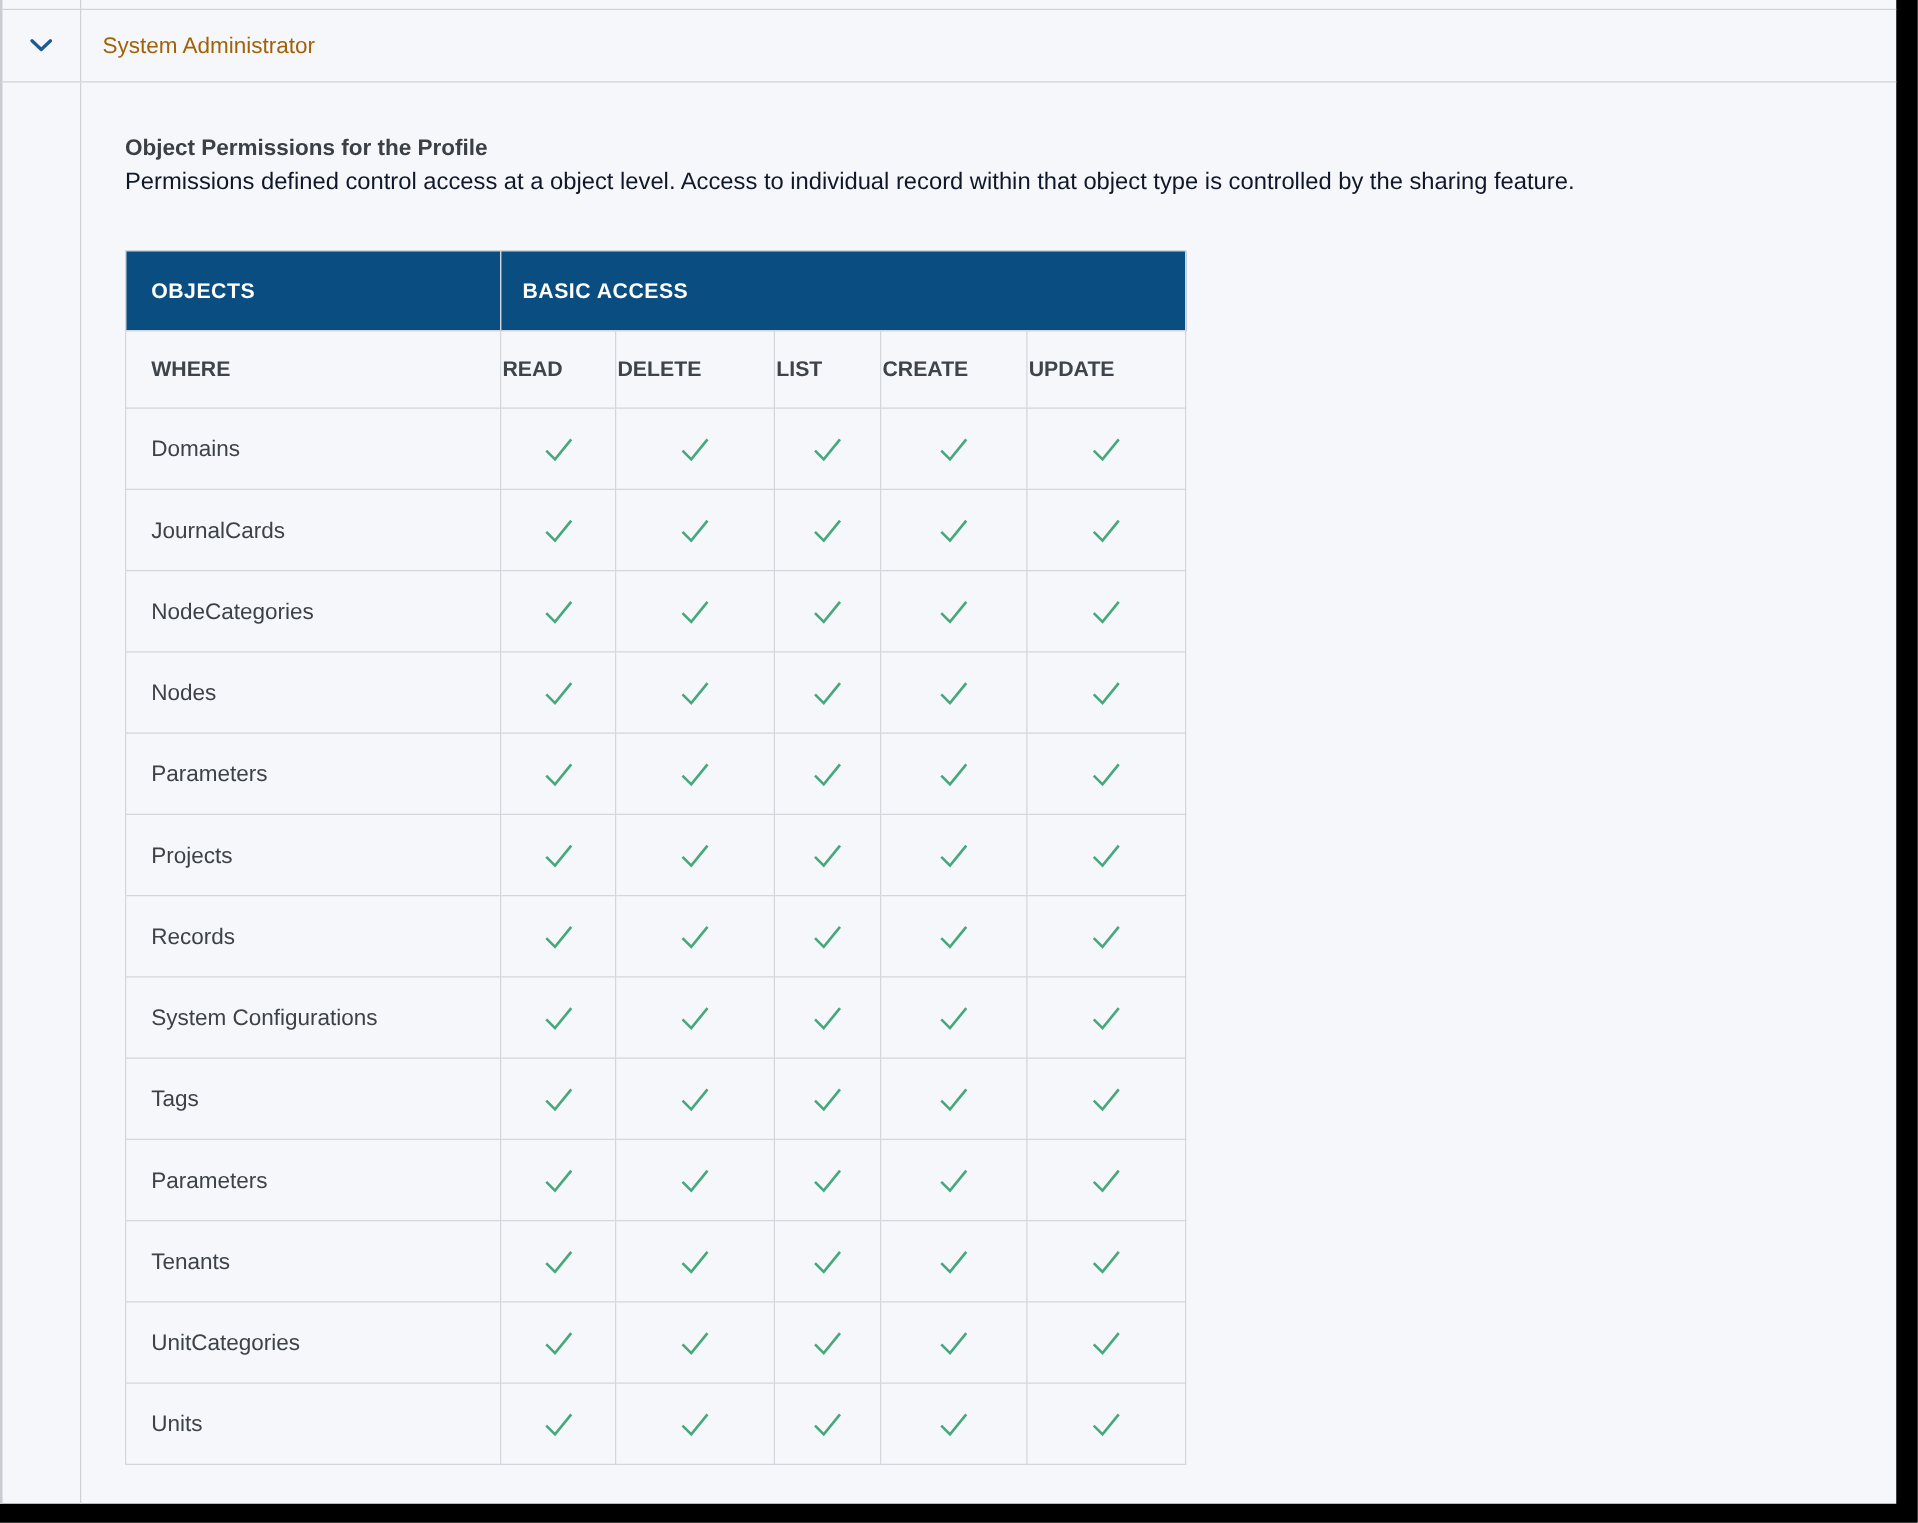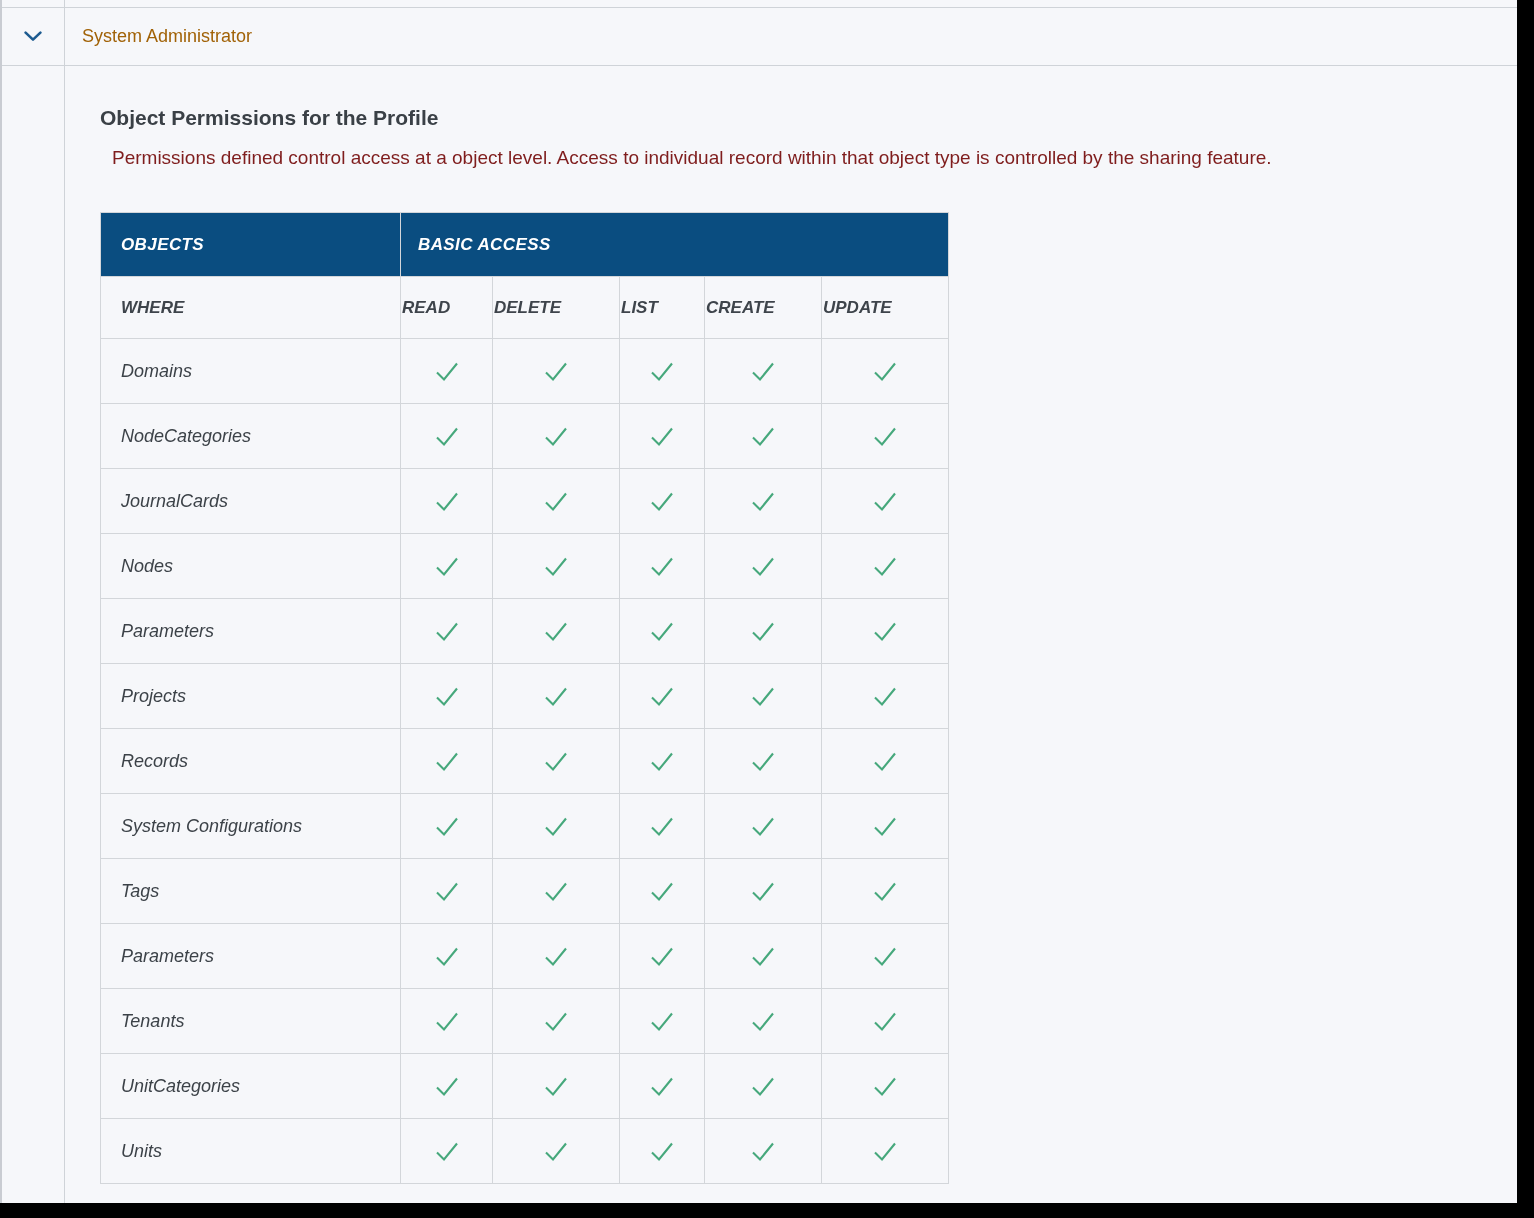--- a/index.html
+++ b/index.html
@@ -63,37 +63,36 @@
     flex: 1;
     display: flex;
     min-height: 0;
   }
   .content {
     flex: 1;
     padding: 38px 40px 0 35px;
   }
   .section-title {
     margin: 0;
-    font-size: 21px;
+    font-size: 18px;
     font-weight: 700;
     color: #3A4046;
     line-height: 28px;
   }
   .section-desc {
-    margin: 12px;
+    margin: 0;
     font-size: 19px;
     font-weight: 400;
-    color: #7f1d1d;
+    color: #0f172a;
     line-height: 27px;
   }
   table.perm-table {
     margin-top: 41px;
     border-collapse: collapse;
     table-layout: fixed;
-    font-style: italic;
   }
   .perm-table th, .perm-table td {
     border: 1px solid #D3D6DA;
     background: #F6F7FA;
     box-sizing: border-box;
   }
   .perm-table thead tr.group-row th {
     background: var(--header-blue, #0A4D80);
     color: #FFFFFF;
     font-size: 17px;
@@ -198,50 +197,50 @@
       </svg>
     </td>
     <td class="perm">
       <svg width="24" height="21" viewBox="0 0 24 21" fill="none">
         <polyline class="check-stroke" points="2,11.5 9,18.5 22,2.5" stroke-width="2.1" stroke-linejoin="miter"></polyline>
       </svg>
     </td>
   </tr>
 
   <tr>
+    <td class="obj">JournalCards</td>
+    <td class="perm">
+      <svg width="24" height="21" viewBox="0 0 24 21" fill="none">
+        <polyline class="check-stroke" points="2,11.5 9,18.5 22,2.5" stroke-width="2.1" stroke-linejoin="miter"></polyline>
+      </svg>
+    </td>
+    <td class="perm">
+      <svg width="24" height="21" viewBox="0 0 24 21" fill="none">
+        <polyline class="check-stroke" points="2,11.5 9,18.5 22,2.5" stroke-width="2.1" stroke-linejoin="miter"></polyline>
+      </svg>
+    </td>
+    <td class="perm">
+      <svg width="24" height="21" viewBox="0 0 24 21" fill="none">
+        <polyline class="check-stroke" points="2,11.5 9,18.5 22,2.5" stroke-width="2.1" stroke-linejoin="miter"></polyline>
+      </svg>
+    </td>
+    <td class="perm">
+      <svg width="24" height="21" viewBox="0 0 24 21" fill="none">
+        <polyline class="check-stroke" points="2,11.5 9,18.5 22,2.5" stroke-width="2.1" stroke-linejoin="miter"></polyline>
+      </svg>
+    </td>
+    <td class="perm">
+      <svg width="24" height="21" viewBox="0 0 24 21" fill="none">
+        <polyline class="check-stroke" points="2,11.5 9,18.5 22,2.5" stroke-width="2.1" stroke-linejoin="miter"></polyline>
+      </svg>
+    </td>
+  </tr>
+
+  <tr>
     <td class="obj">NodeCategories</td>
-    <td class="perm">
-      <svg width="24" height="21" viewBox="0 0 24 21" fill="none">
-        <polyline class="check-stroke" points="2,11.5 9,18.5 22,2.5" stroke-width="2.1" stroke-linejoin="miter"></polyline>
-      </svg>
-    </td>
-    <td class="perm">
-      <svg width="24" height="21" viewBox="0 0 24 21" fill="none">
-        <polyline class="check-stroke" points="2,11.5 9,18.5 22,2.5" stroke-width="2.1" stroke-linejoin="miter"></polyline>
-      </svg>
-    </td>
-    <td class="perm">
-      <svg width="24" height="21" viewBox="0 0 24 21" fill="none">
-        <polyline class="check-stroke" points="2,11.5 9,18.5 22,2.5" stroke-width="2.1" stroke-linejoin="miter"></polyline>
-      </svg>
-    </td>
-    <td class="perm">
-      <svg width="24" height="21" viewBox="0 0 24 21" fill="none">
-        <polyline class="check-stroke" points="2,11.5 9,18.5 22,2.5" stroke-width="2.1" stroke-linejoin="miter"></polyline>
-      </svg>
-    </td>
-    <td class="perm">
-      <svg width="24" height="21" viewBox="0 0 24 21" fill="none">
-        <polyline class="check-stroke" points="2,11.5 9,18.5 22,2.5" stroke-width="2.1" stroke-linejoin="miter"></polyline>
-      </svg>
-    </td>
-  </tr>
-
-  <tr>
-    <td class="obj">JournalCards</td>
     <td class="perm">
       <svg width="24" height="21" viewBox="0 0 24 21" fill="none">
         <polyline class="check-stroke" points="2,11.5 9,18.5 22,2.5" stroke-width="2.1" stroke-linejoin="miter"></polyline>
       </svg>
     </td>
     <td class="perm">
       <svg width="24" height="21" viewBox="0 0 24 21" fill="none">
         <polyline class="check-stroke" points="2,11.5 9,18.5 22,2.5" stroke-width="2.1" stroke-linejoin="miter"></polyline>
       </svg>
     </td>

